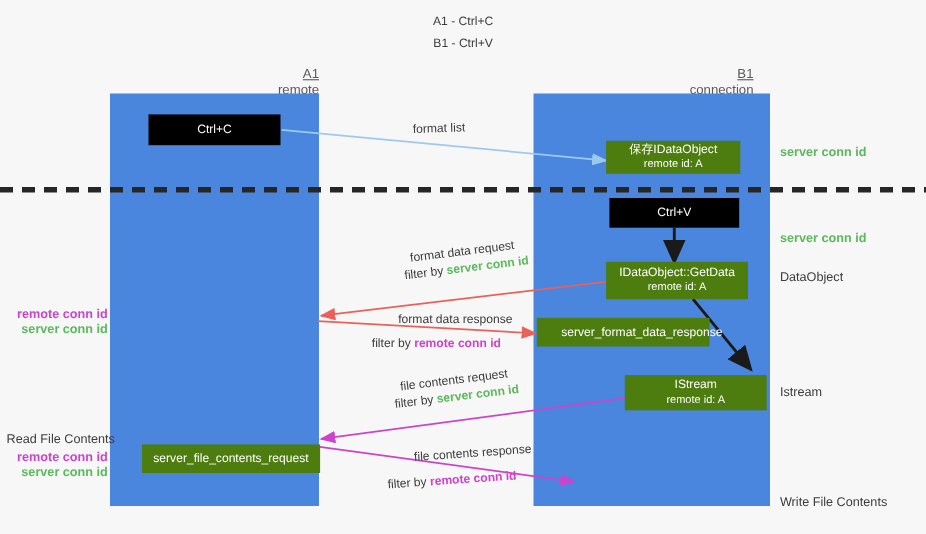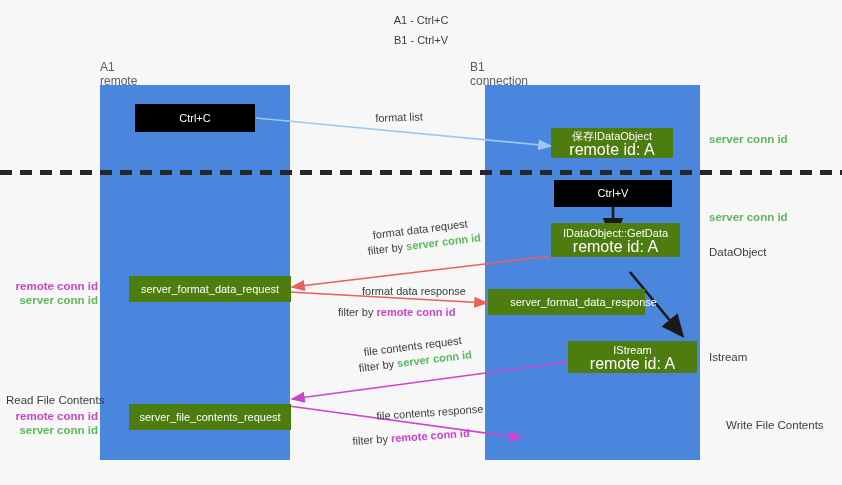--- a/index.html
+++ b/index.html
@@ -14,42 +14,42 @@
   svg.wires{position:absolute;left:0;top:0;width:842px;height:485px;pointer-events:none;}
 
   
   .title{
     position:absolute;left:0;right:0;top:10px;
     text-align:center;color:#3c3c3c;font-size:11px;line-height:20px;
   }
 
   
   .lane-head{
-    position:absolute;text-align:left;color:#5a5a5a;
-    font-size:12px;line-height:14px;
+    position:absolute;text-align:right;color:#5a5a5a;
+    font-size:12px;line-height:14px;text-decoration:underline;
   }
 
   
   .lane{position:absolute;background:#4a86dd;}
 
   
   .divider{
     position:absolute;left:0;right:0;top:170px;height:5px;
     background:repeating-linear-gradient(to right,#262626 0px,#262626 12px,rgba(0,0,0,0) 12px,rgba(0,0,0,0) 20px);
   }
 
   
   .box{
     position:absolute;box-sizing:border-box;
     display:flex;flex-direction:column;align-items:center;justify-content:center;
     color:#ffffff;font-size:11px;line-height:13px;text-align:center;
   }
   .box.orange{background:#4d7c0f;}
   .box.green{background:#000000;}
-  .box .l2{font-size:16px;line-height:13px;}
+  .box .l2{font-size:10px;line-height:13px;}
 
   
   .side{position:absolute;font-size:11.5px;line-height:14px;}
   .side.dark{color:#3c3c3c;}
   .g{color:#5cb85c;font-weight:bold;}
   .m{color:#cc44cc;font-weight:bold;}
   .side .g,.side .m{display:block;}
 
   
   .cap{
@@ -110,38 +110,35 @@
 
     <line x1="289" y1="406" x2="522" y2="438" stroke="#cc44cc" stroke-width="1.6" marker-end="url(#ah-mag)"></line>
   </svg>
 
   <div class="divider"></div>
 
   <div class="box green" style="left:135px;top:104px;width:120px;height:28px;">
     <div>Ctrl+C</div>
   </div>
 
-  <div class="box orange" style="left:129px;top:276px;width:162px;height:26px;">
-    <div>server_format_data_request</div>
-  </div>
 
   <div class="box orange" style="left:129px;top:392px;width:162px;height:26px;margin-top:12px;">
     <div>server_file_contents_request</div>
   </div>
 
   <div class="box orange" style="left:551px;top:128px;width:122px;height:30px;">
     <div>保存IDataObject</div>
     <div class="l2">remote id: A</div>
   </div>
 
   <div class="box green" style="left:554px;top:180px;width:118px;height:27px;">
     <div>Ctrl+V</div>
   </div>
 
-  <div class="box orange" style="left:551px;top:223px;width:129px;height:34px;">
+  <div class="box orange" style="left:551px;top:238px;width:129px;height:34px;">
     <div>IDataObject::GetData</div>
     <div class="l2">remote id: A</div>
   </div>
 
   <div class="box orange" style="left:568px;top:341px;width:129px;height:32px;">
     <div>IStream</div>
     <div class="l2">remote id: A</div>
   </div>
 
   <div class="box orange" style="left:488px;top:289px;width:157px;height:26px;padding-left:34px;">
@@ -154,21 +151,21 @@
   </div>
 
   <div class="side" style="left:709px;top:210px;">
     <span class="g">server conn id</span>
   </div>
 
   <div class="side dark" style="left:709px;top:245px;">DataObject</div>
 
   <div class="side dark" style="left:709px;top:350px;">Istream</div>
 
-  <div class="side dark" style="left:709px;top:418px;margin-left:17px;">Write File Contents</div>
+  <div class="side dark" style="left:709px;top:450px;">Write File Contents</div>
 
   <div class="side" style="left:8px;top:279px;width:90px;text-align:right;">
     <span class="m">remote conn id</span>
     <span class="g">server conn id</span>
   </div>
 
   <div class="side dark" style="left:6px;top:393px;">Read File Contents</div>
 
   <div class="side" style="left:8px;top:409px;width:90px;text-align:right;">
     <span class="m">remote conn id</span>

